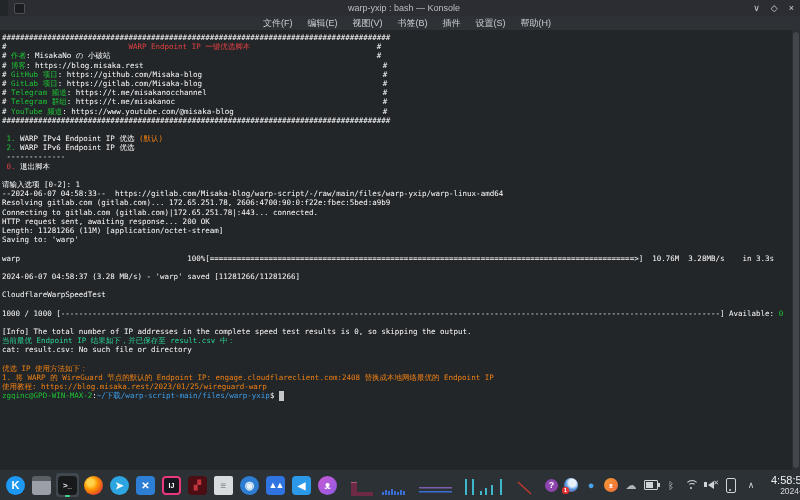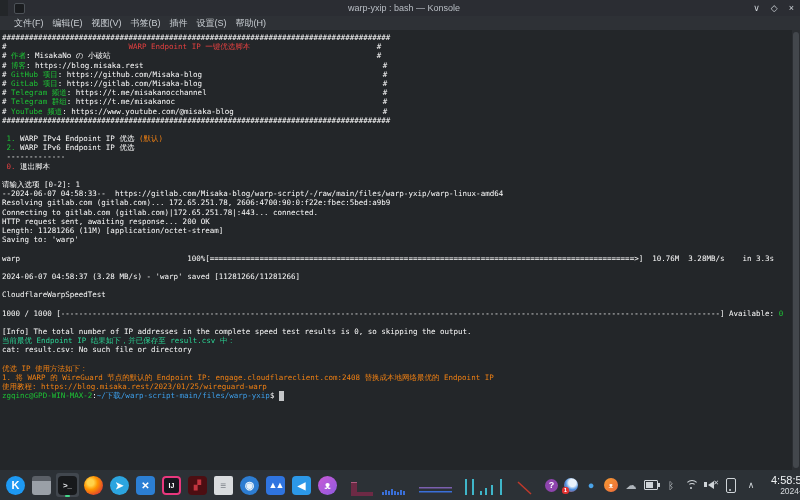--- a/index.html
+++ b/index.html
@@ -7,21 +7,21 @@
   .window{position:absolute;inset:0;}
   
   .titlebar{position:absolute;top:0;left:0;right:0;height:16px;background:#2b2d33;
     display:flex;align-items:center;color:#b9bec5;font-size:9px;margin-left:8px;}
   .win-icon{width:9px;height:9px;margin-left:6px;background:#1b1d20;border:1px solid #4c5157;border-radius:2px;}
   .win-title{position:absolute;left:0;right:0;text-align:center;pointer-events:none;}
   .win-btns{position:absolute;right:6px;top:0;height:16px;display:flex;gap:11px;align-items:center;color:#cfd4d9;font-size:9px;}
   .win-btn{cursor:default;line-height:16px;}
   
   .menubar{position:absolute;top:16px;left:0;right:0;height:14px;background:#2e3136;
-    display:flex;align-items:center;gap:9px;padding-left:14px;font-size:9px;color:#c9ced3;}
+    display:flex;align-items:center;gap:15px;padding-left:14px;font-size:9px;color:#c9ced3;justify-content:center;}
   .menu-item{white-space:nowrap;}
   
   .term{position:absolute;top:30px;left:0;right:8px;bottom:30px;background:#232629;
     padding:3px 0 0 2px;margin:0;font-family:"DejaVu Sans Mono",monospace;
     font-size:7.5px;line-height:9.2px;white-space:pre;overflow:hidden;}
   .tl{height:9.2px;}
   .b{font-weight:normal;}
   .c-fg{color:var(--fg);} .c-red{color:var(--red);} .c-green{color:var(--green);margin-top:36px;}
   .c-orange{color:var(--orange);} .c-teal{color:var(--teal);} .c-blue{color:var(--blue);}
   .c-cursor{display:inline-block;width:0.65em;background:var(--cursor);color:var(--cursor);}

